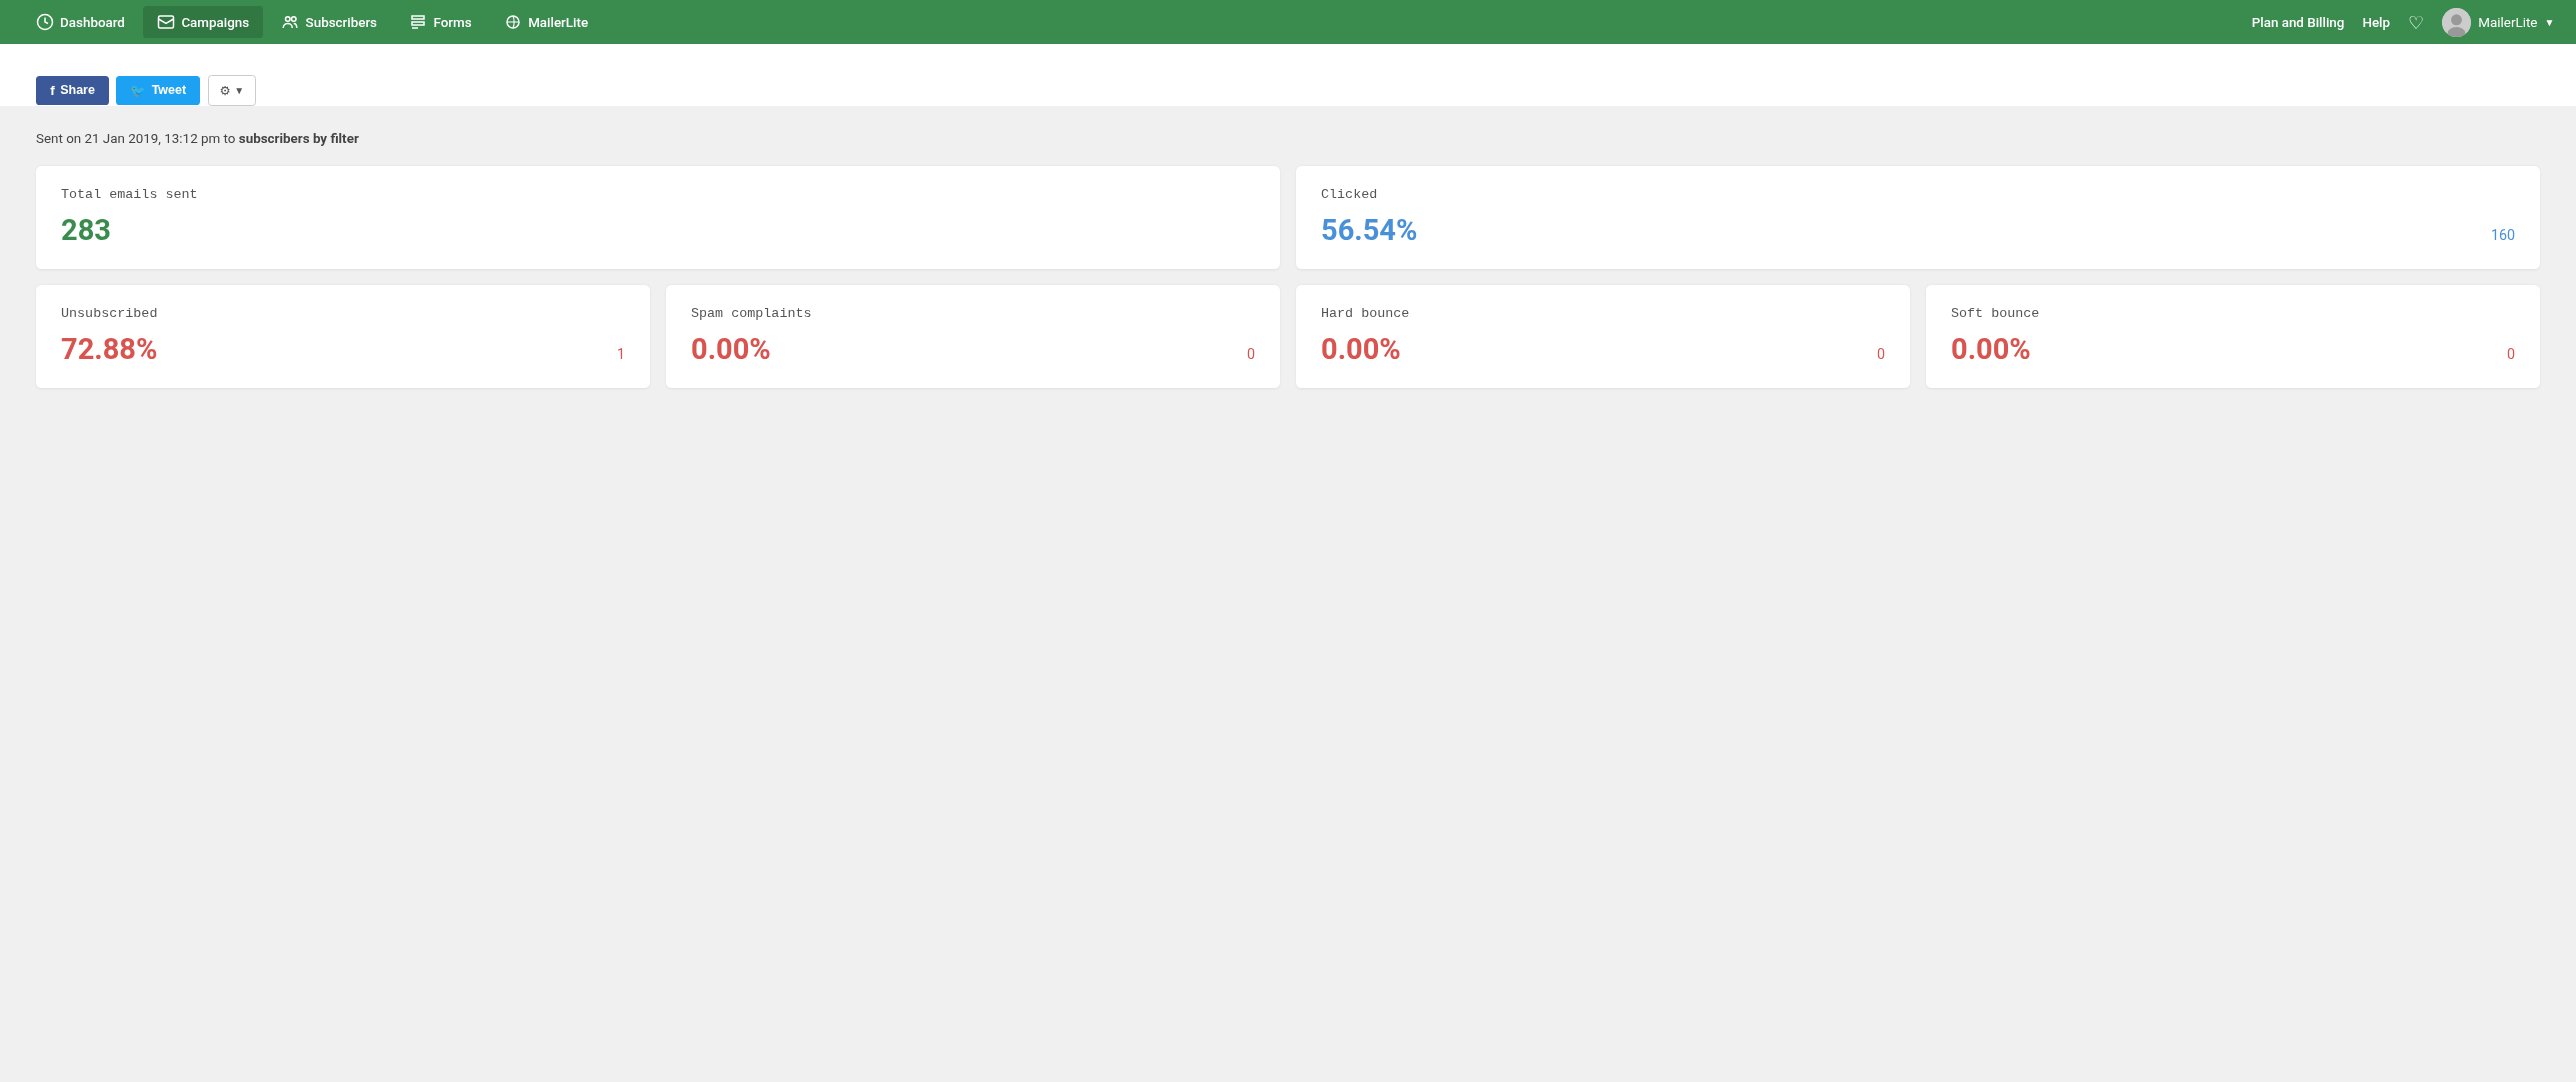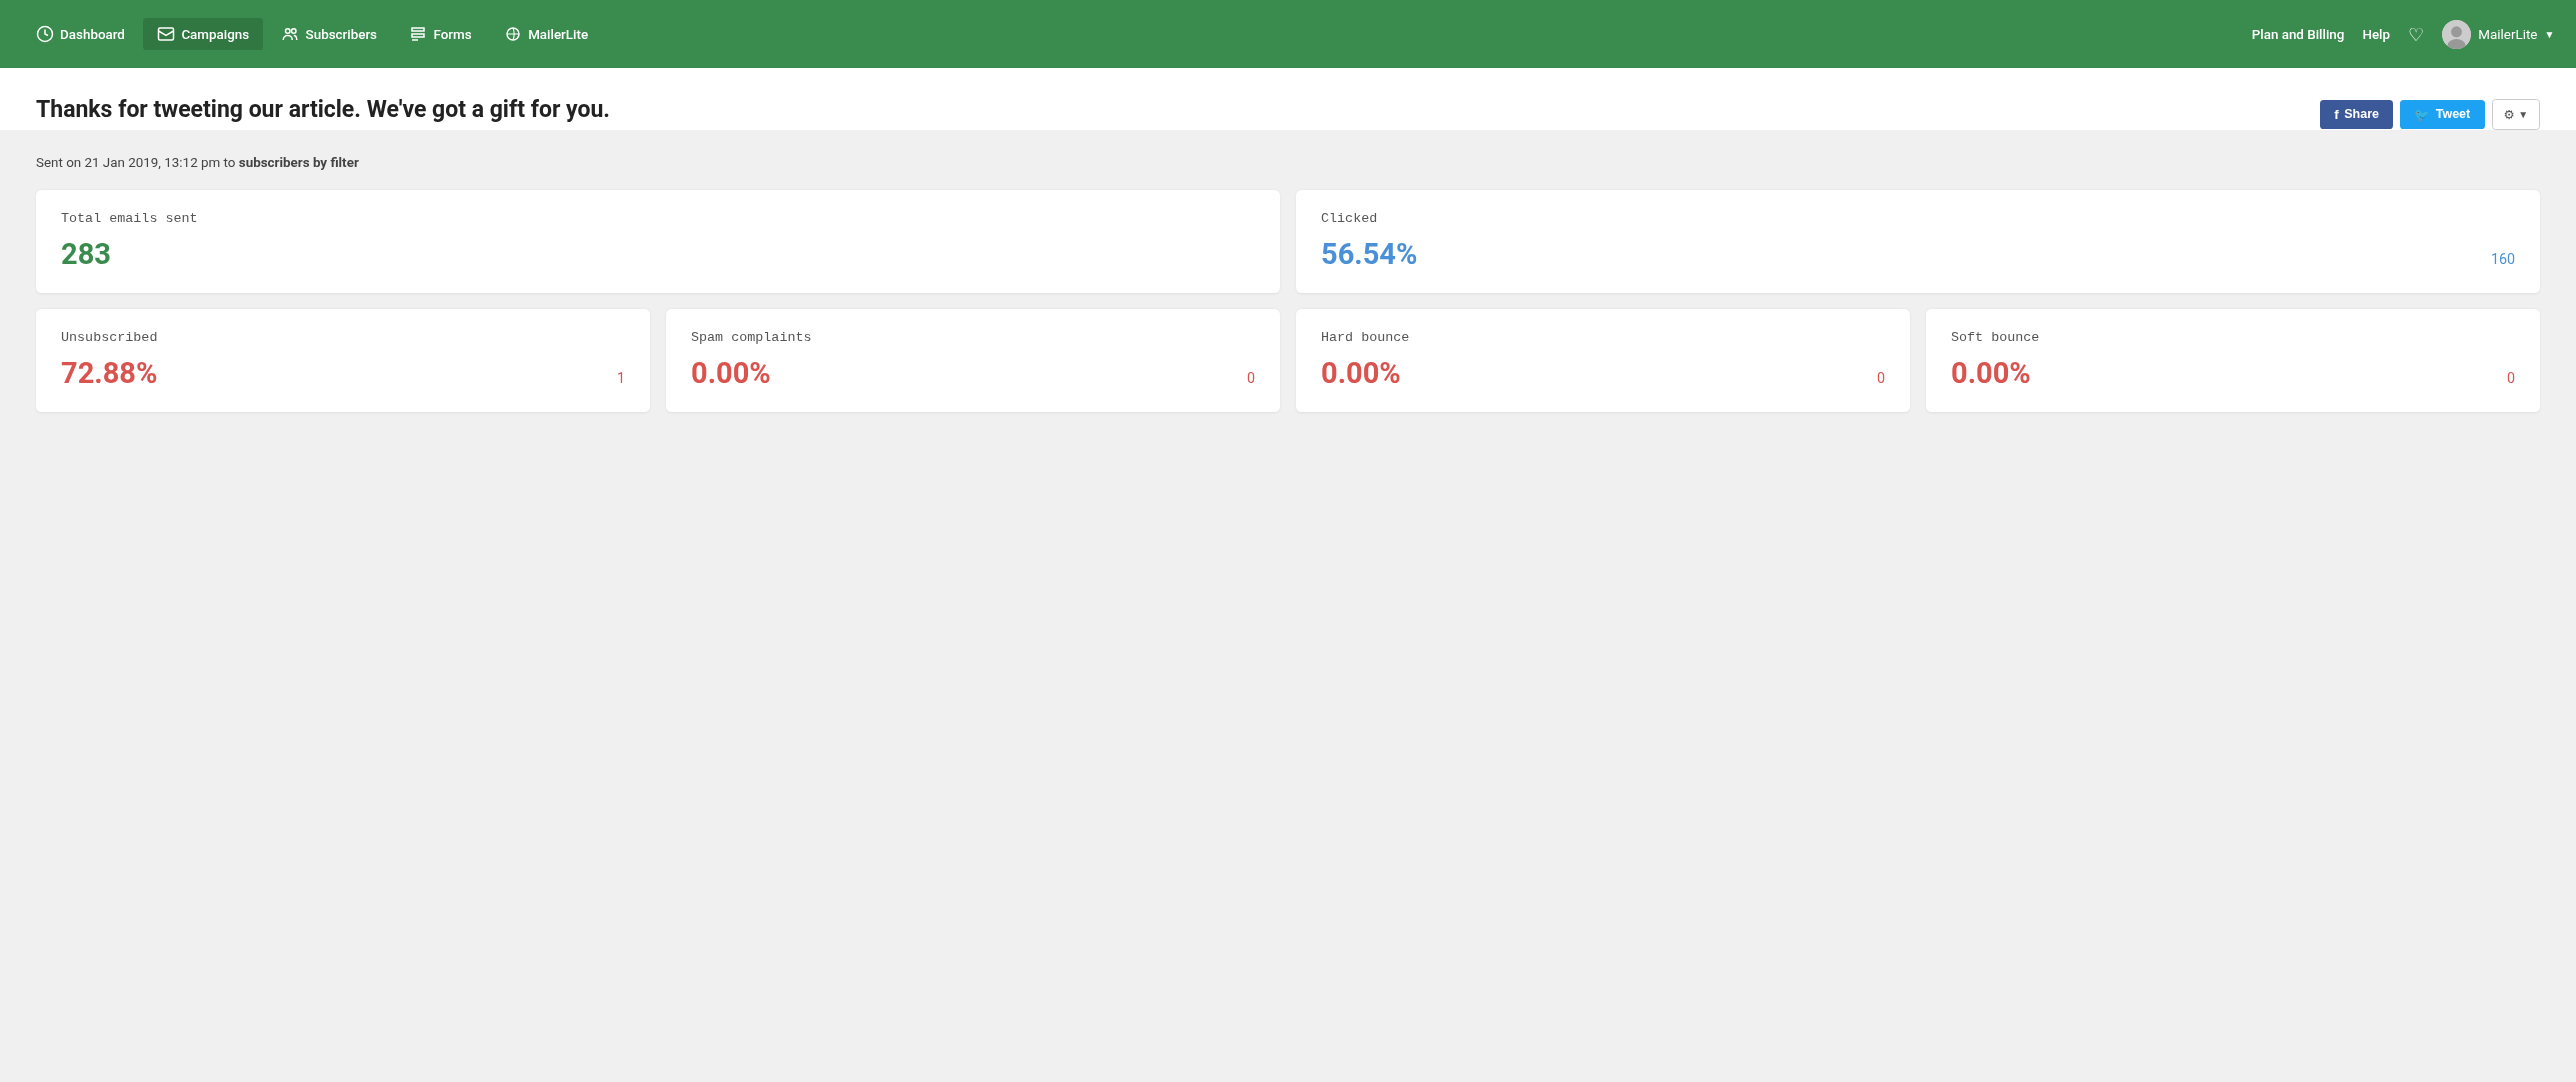--- a/index.html
+++ b/index.html
@@ -3,21 +3,21 @@
   <meta charset="utf-8">
   <style>
     * { box-sizing: border-box; margin: 0; padding: 0; }
     body { font-family: -apple-system, BlinkMacSystemFont, 'Segoe UI', Roboto, sans-serif; background: #f0f0f0; color: #333; }
 
     
     nav {
       background: #3a8c4e;
       display: flex;
       align-items: center;
-      height: 68px;
+      height: 44px;
       padding: 0 21.5px;
     }
     .nav-left { display: flex; align-items: center; gap: 3.6px; flex: 1; }
     .nav-item {
       display: flex; align-items: center; gap: 6.3px;
       color: #fff; font-size: 13.4px; font-weight: 500;
       padding: 7.2px 14.3px; border-radius: 3.6px; cursor: pointer;
       text-decoration: none;
     }
     .nav-item.active { background: rgba(0,0,0,0.15); }
@@ -156,21 +156,20 @@
       </div>
       <span>MailerLite</span>
       <span style="font-size:10px;">▼</span>
     </div>
   </div>
 </nav>
 
 <div class="content">
 
   <div class="page-header">
-    <h1 class="page-title">Thanks for tweeting our article. We've got a gift for you.</h1>
     <div class="header-actions">
       <button class="btn-share">
         <span style="font-weight:900;font-size:13.4px;">f</span>
         <span>Share</span>
       </button>
       <button class="btn-tweet">
         <span style="font-size:12.5px;">🐦</span>
         <span>Tweet</span>
       </button>
       <button class="btn-settings">

